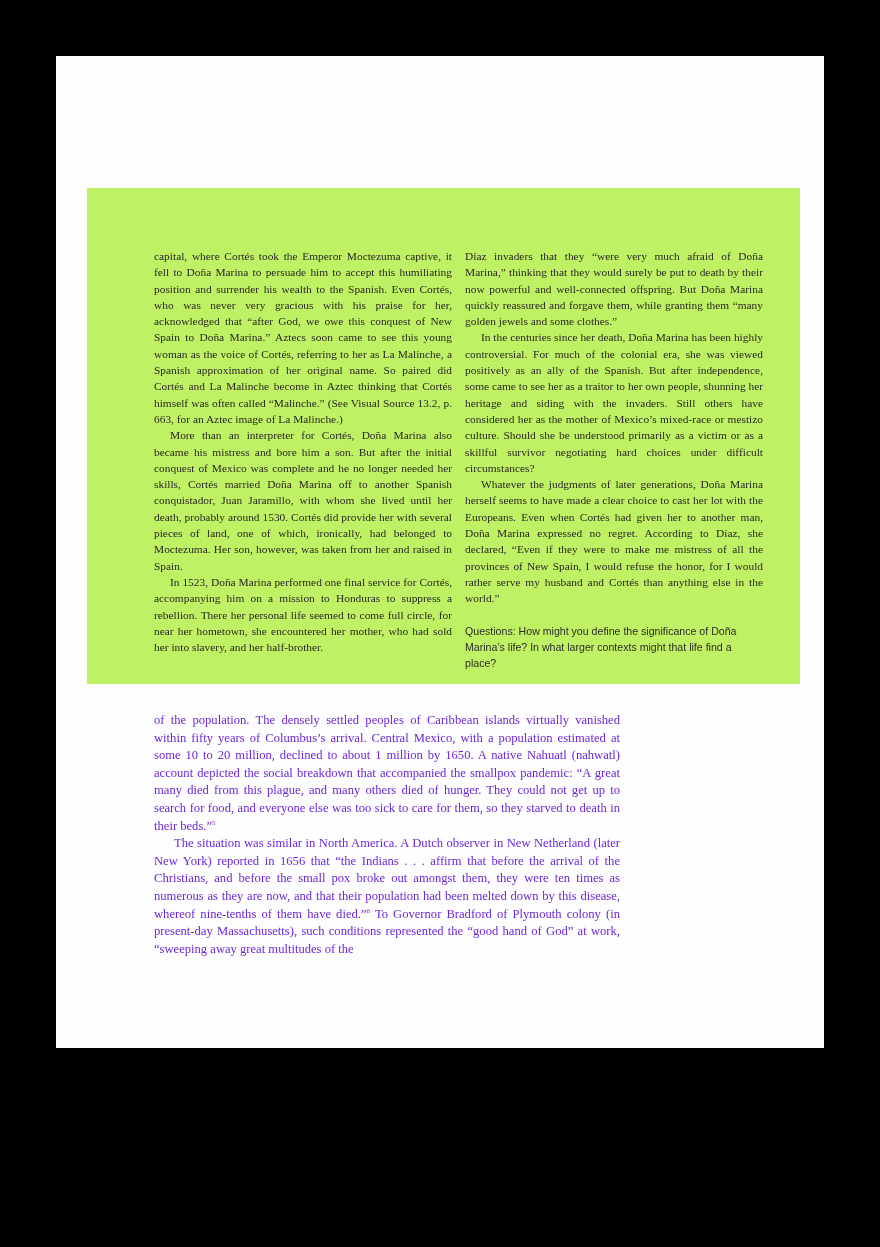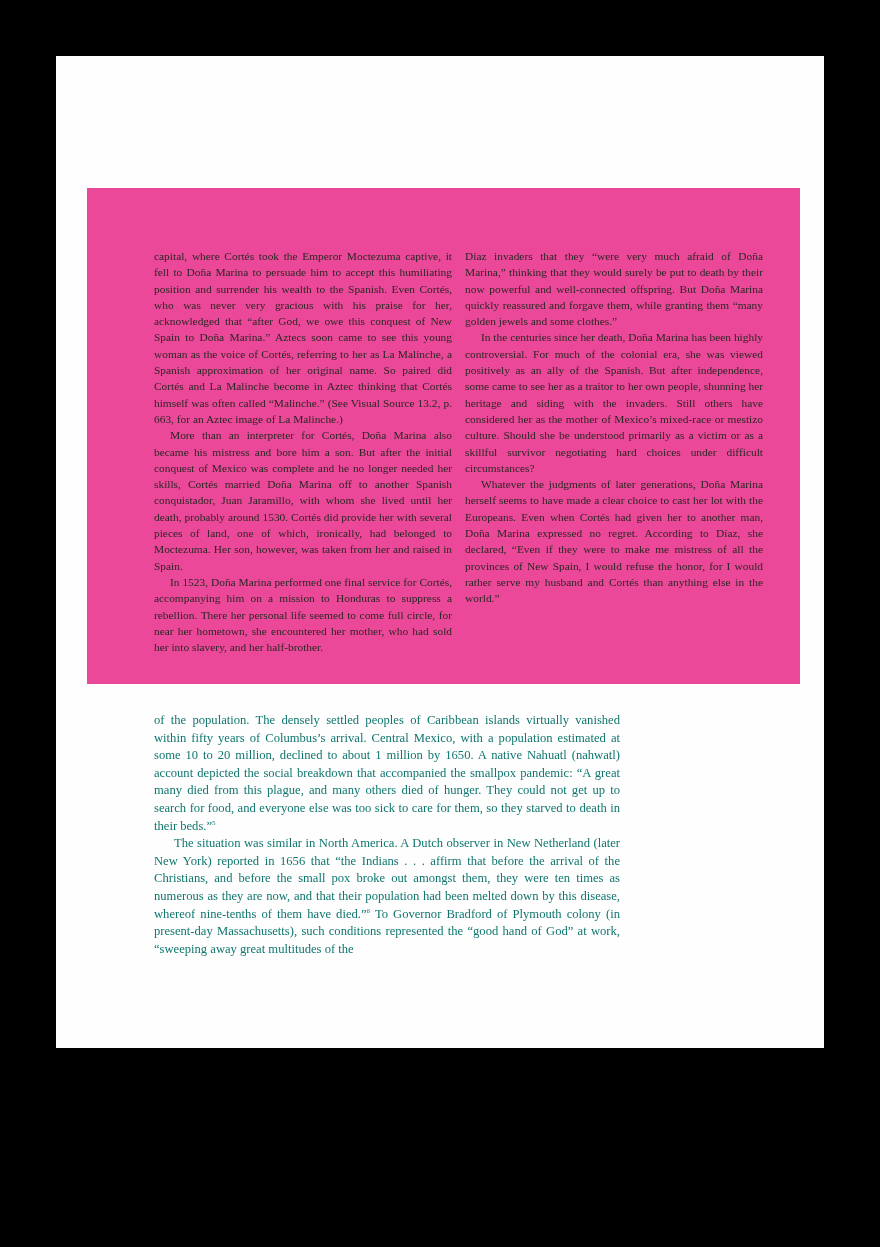--- a/index.html
+++ b/index.html
@@ -6,58 +6,59 @@
   body {
     width: 880px; height: 1247px; background: #000; position: relative; overflow: hidden;
     font-family: "Liberation Serif", "DejaVu Serif", serif;
   }
   .page {
     position: absolute; left: 56px; top: 56px; width: 768px; height: 992px;
     background: #fefefe;
   }
   .box {
     position: absolute; left: 31px; top: 132px; width: 713px; height: 496px;
-    background: #ec4899;
+    background: #bef264;
   }
   .col {
     position: absolute; top: 60px; width: 300px;
     font-size: 11.4px; line-height: 16.3px; color: #2a2724;
   }
   .col.left { left: 67px; width: 298px; }
   .col.right { left: 378px; width: 298px; }
   .col p { margin: 0; text-align: justify; text-align-last: left; }
   .col p.indent { text-indent: 16px; }
   .questions {
     margin-top: 16px !important;
     font-family: "Liberation Sans", "DejaVu Sans", sans-serif;
     font-size: 10.6px; line-height: 16.3px; color: #2f2c28;
     text-align: left !important;
   }
   .body-text {
     position: absolute; left: 98px; top: 656px; width: 466px;
-    font-size: 12.6px; line-height: 17.6px; color: #0f766e;
+    font-size: 12.6px; line-height: 17.6px; color: #6d28d9;
   }
   .body-text p { margin: 0; text-align: justify; text-align-last: left; }
   .body-text p.indent { text-indent: 20px; }
   sup { font-size: 7px; line-height: 0; vertical-align: 5px; }
 </style>
 </head>
 <body>
 
 <div class="page">
   <div class="box">
     <div class="col left">
       <p>capital, where Cortés took the Emperor Moctezuma captive, it fell to Doña Marina to persuade him to accept this humiliating position and surrender his wealth to the Spanish. Even Cortés, who was never very gracious with his praise for her, acknowledged that “after God, we owe this conquest of New Spain to Doña Marina.” Aztecs soon came to see this young woman as the voice of Cortés, referring to her as La Malinche, a Spanish approximation of her original name. So paired did Cortés and La Malinche become in Aztec thinking that Cortés himself was often called “Malinche.” (See Visual Source 13.2, p. 663, for an Aztec image of La Malinche.)</p>
       <p class="indent">More than an interpreter for Cortés, Doña Marina also became his mistress and bore him a son. But after the initial conquest of Mexico was complete and he no longer needed her skills, Cortés married Doña Marina off to another Spanish conquistador, Juan Jaramillo, with whom she lived until her death, probably around 1530. Cortés did provide her with several pieces of land, one of which, ironically, had belonged to Moctezuma. Her son, however, was taken from her and raised in Spain.</p>
       <p class="indent">In 1523, Doña Marina performed one final service for Cortés, accompanying him on a mission to Honduras to suppress a rebellion. There her personal life seemed to come full circle, for near her hometown, she encountered her mother, who had sold her into slavery, and her half-brother.</p>
     </div>
     <div class="col right">
       <p>Díaz invaders that they “were very much afraid of Doña Marina,” thinking that they would surely be put to death by their now powerful and well-connected offspring. But Doña Marina quickly reassured and forgave them, while granting them “many golden jewels and some clothes.”</p>
       <p class="indent">In the centuries since her death, Doña Marina has been highly controversial. For much of the colonial era, she was viewed positively as an ally of the Spanish. But after independence, some came to see her as a traitor to her own people, shunning her heritage and siding with the invaders. Still others have considered her as the mother of Mexico’s mixed-race or mestizo culture. Should she be understood primarily as a victim or as a skillful survivor negotiating hard choices under difficult circumstances?</p>
       <p class="indent">Whatever the judgments of later generations, Doña Marina herself seems to have made a clear choice to cast her lot with the Europeans. Even when Cortés had given her to another man, Doña Marina expressed no regret. According to Díaz, she declared, “Even if they were to make me mistress of all the provinces of New Spain, I would refuse the honor, for I would rather serve my husband and Cortés than anything else in the world.”</p>
+      <p class="questions">Questions: How might you define the significance of Doña Marina’s life? In what larger contexts might that life find a place?</p>
     </div>
   </div>
 
   <div class="body-text">
     <p><span>of the population. The densely settled peoples of Caribbean islands virtually vanished within fifty years of Columbus’s arrival. Central Mexico, with a population estimated at some 10 to 20 million, declined to about 1 million by 1650. A native Nahuatl (nahwatl) account depicted the social breakdown that accompanied the smallpox pandemic: “A great many died from this plague, and many others died of hunger. They could not get up to search for food, and everyone else was too sick to care for them, so they starved to death in their beds.”</span><sup>5</sup></p>
     <p class="indent"><span>The situation was similar in North America. A Dutch observer in New Netherland (later New York) reported in 1656 that “the Indians . . . affirm that before the arrival of the Christians, and before the small pox broke out amongst them, they were ten times as numerous as they are now, and that their population had been melted down by this disease, whereof nine-tenths of them have died.”</span><sup>6</sup><span> To Governor Bradford of Plymouth colony (in present-day Massachusetts), such conditions represented the “good hand of God” at work, “sweeping away great multitudes of the</span></p>
   </div>
 </div>
 
 </body></html>

